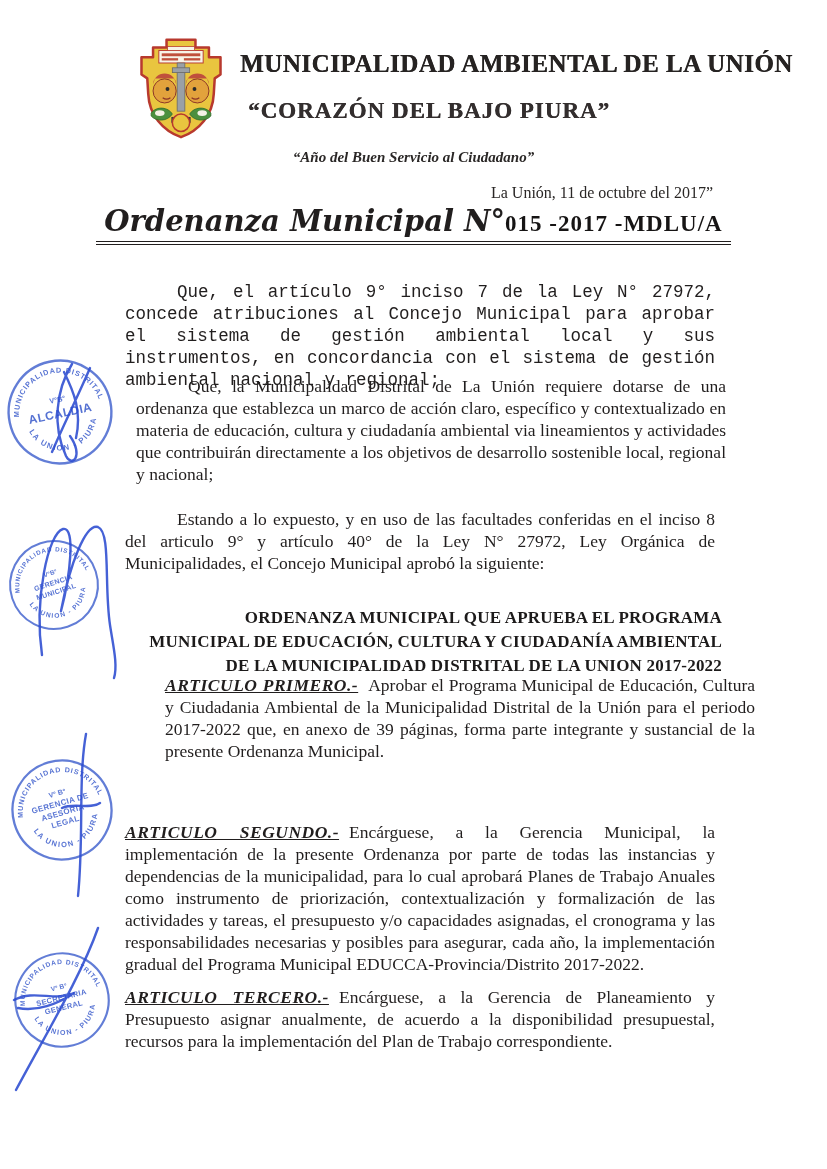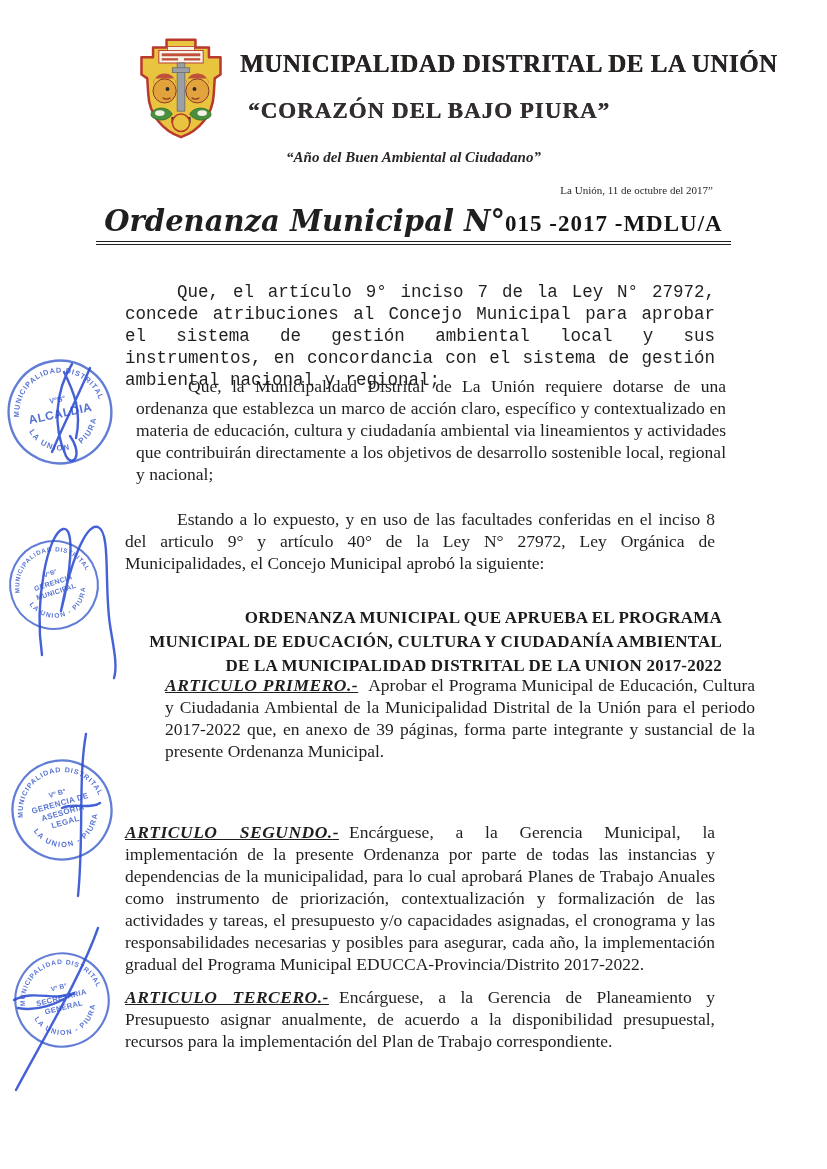--- a/index.html
+++ b/index.html
@@ -35,21 +35,21 @@
     font-size:23px;font-weight:bold;letter-spacing:1px;
     color:#332e2e;white-space:nowrap;
     text-shadow:.4px 0 0 #332e2e;
   }
   .slogan{
     left:0;top:149px;width:827px;position:absolute;text-align:center;
     font-size:15px;font-weight:bold;font-style:italic;color:#2a2726;
   }
   .dateline{
     left:430px;top:184px;width:283px;position:absolute;text-align:right;
-    font-size:11px;color:#2a2726;
+    font-size:16px;color:#2a2726;
   }
   .doc-title{
     left:0;top:204px;width:827px;position:absolute;text-align:center;
   }
   .doc-title .inner{
     display:inline-block;padding:0 8px 3px 8px;
     border-bottom:4px double #211e1e;
   }
   .doc-title .script{
     font-style:italic;font-weight:bold;font-size:29px;color:#211e1e;
@@ -112,23 +112,23 @@
   <path d="M 36,64 Q 40,67 44,64" stroke="#8a3326" stroke-width="1.2" fill="none"></path>
   <path d="M 66,64 Q 70,67 74,64" stroke="#8a3326" stroke-width="1.2" fill="none"></path>
   <path d="M 24,80 C 30,72 42,74 46,81 C 41,89 29,89 24,83 Z" fill="var(--shield-green)" stroke="#2f6b2a" stroke-width=".8"></path>
   <path d="M 86,80 C 80,72 68,74 64,81 C 69,89 81,89 86,83 Z" fill="var(--shield-green)" stroke="#2f6b2a" stroke-width=".8"></path>
   <ellipse cx="33" cy="80" rx="5" ry="3" fill="#f4f1e6"></ellipse>
   <ellipse cx="77" cy="80" rx="5" ry="3" fill="#f4f1e6"></ellipse>
   <rect x="45" y="84" width="20" height="6" fill="#3a3a3a"></rect>
   <circle cx="55" cy="90" r="9" fill="var(--shield-yellow)" stroke="var(--shield-red)" stroke-width="1.6"></circle>
 </svg>
 
-<div class="muni-title">MUNICIPALIDAD DISTRITAL DE LA UNIÓN</div>
+<div class="muni-title">MUNICIPALIDAD AMBIENTAL DE LA UNIÓN</div>
 <div class="motto">“CORAZÓN DEL BAJO PIURA”</div>
-<div class="slogan">“Año del Buen Ambiental al Ciudadano”</div>
+<div class="slogan">“Año del Buen Servicio al Ciudadano”</div>
 <div class="dateline">La Unión, 11  de octubre  del 2017”</div>
 
 <div class="doc-title">
   <span class="inner">
     <span class="script">Ordenanza Municipal N°</span><span class="number">015 -2017 -MDLU/A</span>
   </span>
 </div>
 
 <div class="para indent" style="top:281px;font-family:Liberation Mono, monospace;">Que, el artículo 9° inciso 7 de la Ley N° 27972, concede atribuciones al Concejo Municipal para aprobar el sistema de gestión ambiental local y sus instrumentos, en concordancia con el sistema de gestión ambiental nacional y regional;</div>
 <div class="para indent" style="top:375px;margin-left:11px;">Que, la Municipalidad Distrital de La Unión requiere dotarse de una ordenanza que establezca un marco de acción claro, específico y contextualizado en materia de educación, cultura y ciudadanía ambiental via lineamientos y actividades que contribuirán directamente a los objetivos de desarrollo sostenible local, regional y nacional;</div>

